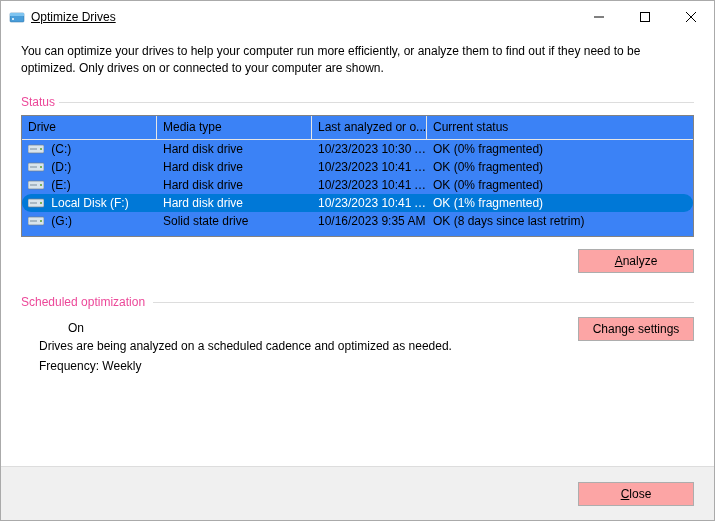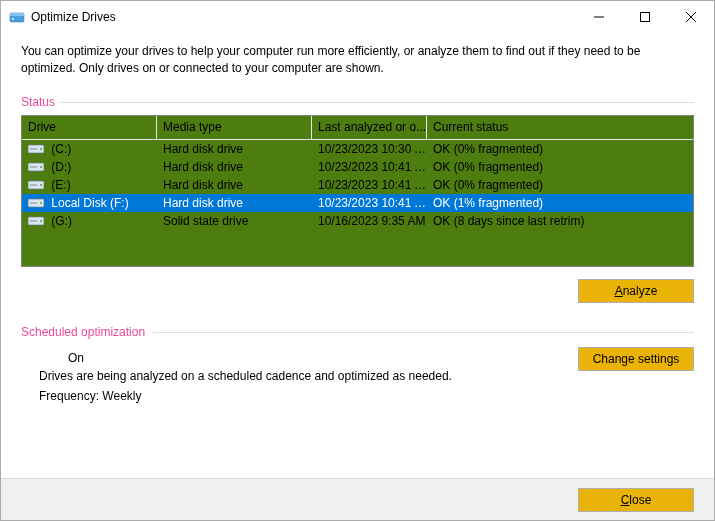--- a/index.html
+++ b/index.html
@@ -1,54 +1,54 @@
 <!DOCTYPE html>
 <html><head>
   <meta charset="utf-8">
   <style>
     * { box-sizing: border-box; margin: 0; padding: 0; font-family: 'Segoe UI', Tahoma, sans-serif; }
     body { width: 715px; height: 521px; background: #fff; border: 1px solid #aaa; position: relative; overflow: hidden; }
     
-    .titlebar { height: 32px; display: flex; align-items: center; padding: 0 0 0 8px; }
+    .titlebar { height: 32px; display: flex; align-items: center; padding: 0 0 0 8px; text-decoration: underline; }
     .titlebar-icon { width: 16px; height: 16px; margin-right: 6px; }
     .title { font-size: 12px; color: #000; }
     .titlebar-controls { margin-left: auto; display: flex; }
     .titlebar-btn { width: 46px; height: 32px; display: flex; align-items: center; justify-content: center; cursor: pointer; }
     .titlebar-btn svg { width: 10px; height: 10px; }
     
     .content { padding: 10px 20px 0 20px; }
     .description { font-size: 12px; color: #000; line-height: 1.4; margin-bottom: 18px; }
     
     .section-label { font-size: 12px; color: #ec4899; margin-bottom: 6px; position: relative; }
     .section-label::after { content: ""; position: absolute; left: 38px; right: 0; top: 50%; border-top: 1px solid #ddd; }
     .section-label.sched::after { left: 132px; }
     
-    .drive-table { border: 1px solid #828282; width: 100%; height: 152px; background: #4d7c0f; }
+    .drive-table { border: 1px solid #828282; width: 100%; height: 122px; background: #3b82f6; }
     .table-header { display: flex; height: 24px; border-bottom: 1px solid #e6e6e6; font-size: 12px; align-items: center; }
     .table-header > div { padding-left: 6px; overflow: hidden; white-space: nowrap; text-overflow: ellipsis; border-right: 1px solid #e6e6e6; height: 100%; display: flex; align-items: center; }
     .col-drive { width: 135px; flex-shrink: 0; }
     .col-media { width: 155px; flex-shrink: 0; }
     .col-last  { width: 115px; flex-shrink: 0; }
     .col-status { flex: 1; border-right: none !important; }
     
     .table-body .row { display: flex; height: 18px; font-size: 12px; align-items: center; }
     .table-body .row > div { padding-left: 6px; overflow: hidden; white-space: nowrap; text-overflow: ellipsis; }
-    .row.selected { background: #0078d7; color: #fff; }
+    .row.selected { background: #0078d7; color: #fff; border-radius: 9px; }
     .drive-icon { width: 16px; height: 12px; margin-right: 4px; vertical-align: middle; display: inline-block; }
     
     .button-row { display: flex; justify-content: flex-end; gap: 8px; margin-top: 12px; margin-bottom: 22px; }
-    .btn { width: 116px; height: 24px; font-size: 12px; background: #eab308; border: 1px solid #adadad; cursor: pointer; }
+    .btn { width: 116px; height: 24px; font-size: 12px; background: #fca5a5; border: 1px solid #adadad; cursor: pointer; }
     .mnemonic { text-decoration: underline; }
     
     .sched-body { padding: 6px 0 0 18px; font-size: 12px; position: relative; }
     .sched-on { font-weight: 400; margin-bottom: 4px; margin-left: 29px; }
     .sched-desc { margin-bottom: 6px; }
     .change-btn { position: absolute; right: 0; top: 2px; }
     
-    .footer { position: absolute; bottom: 0; left: 0; right: 0; height: 42px; background: #f0f0f0; border-top: 1px solid #ddd; display: flex; justify-content: flex-end; align-items: center; padding-right: 20px; }
+    .footer { position: absolute; bottom: 0; left: 0; right: 0; height: 54px; background: #f0f0f0; border-top: 1px solid #ddd; display: flex; justify-content: flex-end; align-items: center; padding-right: 20px; }
   </style>
 </head>
 <body>
 
 <div class="titlebar">
   <span class="titlebar-icon">
     <svg viewBox="0 0 16 16">
         <rect x="1" y="4" width="14" height="9" rx="1" fill="#4a9eda" stroke="#2a6fa0" stroke-width="0.5"></rect>
         <rect x="1" y="4" width="14" height="3" fill="#7fc4f0"></rect>
         <circle cx="4" cy="10" r="1" fill="#fff"></circle>

